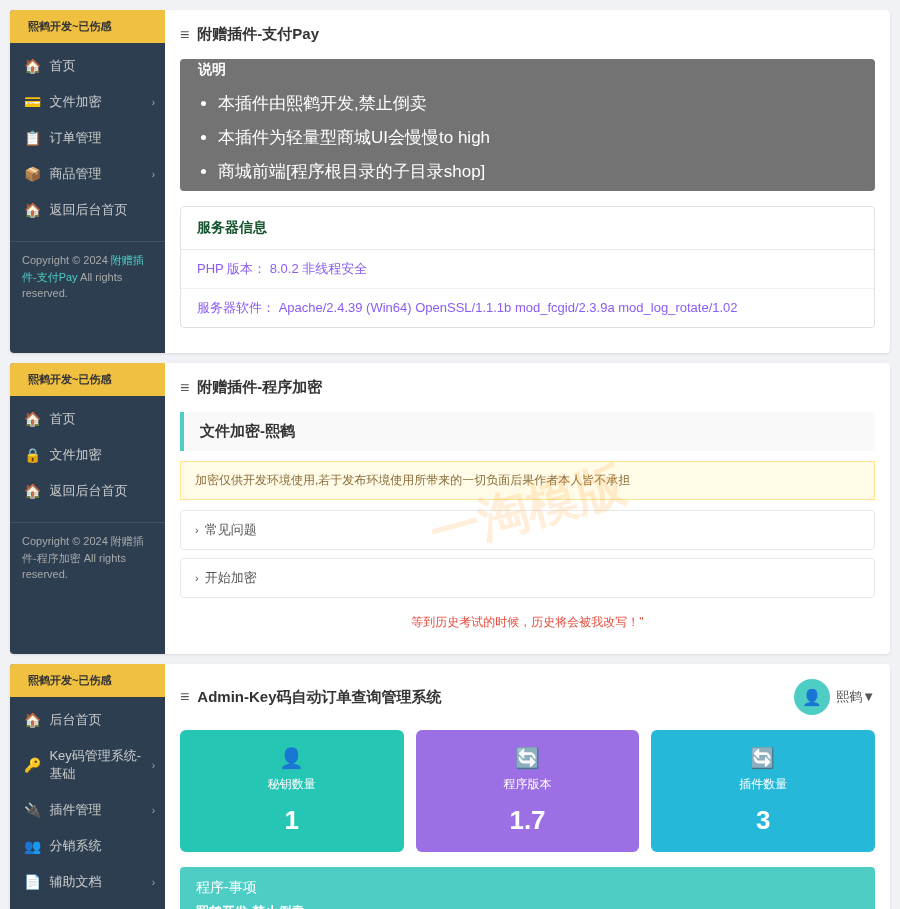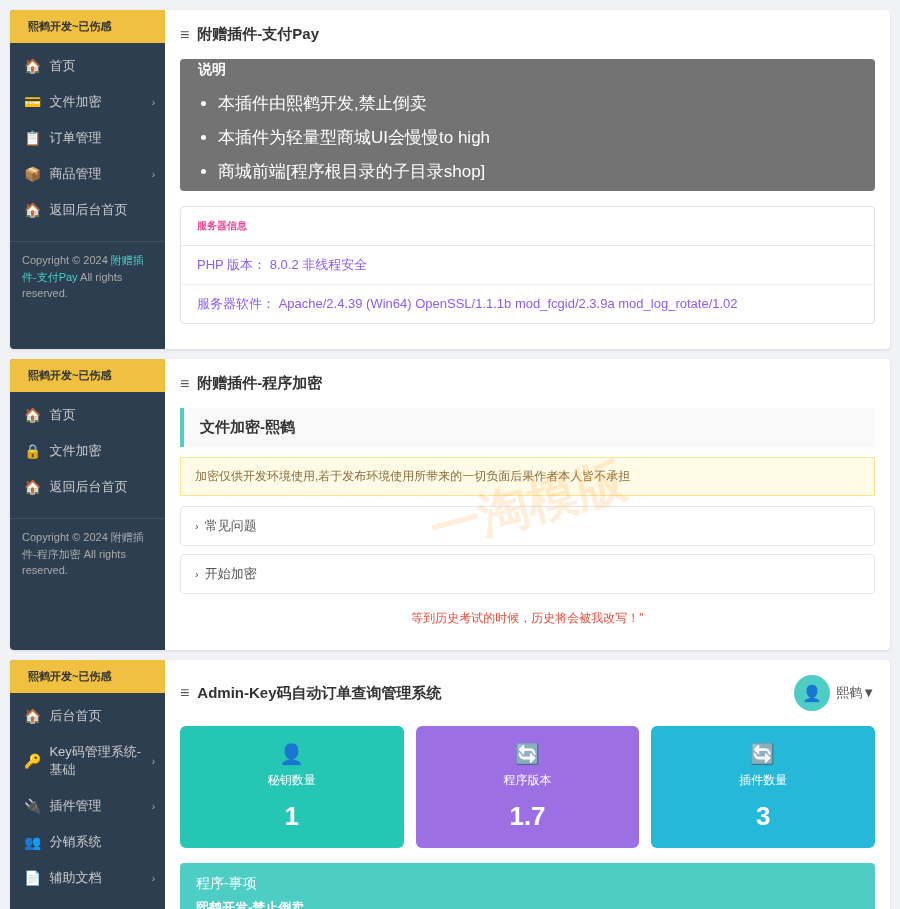--- a/index.html
+++ b/index.html
@@ -22,21 +22,21 @@
     .page-title { display: flex; align-items: center; gap: 8px; font-size: 15px; font-weight: bold; color: #333; margin-bottom: 15px; }
     .page-title .menu-icon { font-size: 16px; color: #555; }
 
     
     .info-box { background: #737373; color: #fff; border-radius: 4px; padding: 2px 18px; margin-bottom: 15px; }
     .info-box h3 { font-size: 14px; margin-bottom: 8px; }
     .info-box ul { list-style: disc; padding-left: 20px; font-size: 17px; line-height: 2; }
 
     
     .server-box { border: 1px solid #e0e0e0; border-radius: 4px; padding: 0; margin-bottom: 10px; }
-    .server-box-title { font-size: 10px; font-weight: bold; padding: 12px 16px; border-bottom: 1px solid #e8e8e8; color: #ec4899; }
+    .server-box-title { font-size: 14px; font-weight: bold; padding: 12px 16px; border-bottom: 1px solid #e8e8e8; color: #14532d; }
     .server-box-row { padding: 10px 16px; font-size: 13px; color: #8b5cf6; border-bottom: 1px solid #f0f0f0; }
     .server-box-row:last-child { border-bottom: none; }
 
     
     .encrypt-section { padding: 0; }
     .encrypt-title-box { border-left: 4px solid #4ecdc4; padding: 10px 16px; background: #f9f9f9; text-align: left; font-size: 15px; font-weight: bold; color: #333; margin-bottom: 10px; }
     .warning-box { background: #fffbe6; border: 1px solid #ffe58f; border-radius: 0; padding: 10px 14px; margin-bottom: 10px; font-size: 12px; color: #8a6d3b; }
     .collapsible { border: 1px solid #e8e8e8; border-radius: 4px; margin-bottom: 8px; }
     .collapsible-header { padding: 10px 14px; cursor: pointer; display: flex; align-items: center; gap: 6px; font-size: 13px; color: #555; }
     .collapsible-header .chevron { font-size: 11px; }

